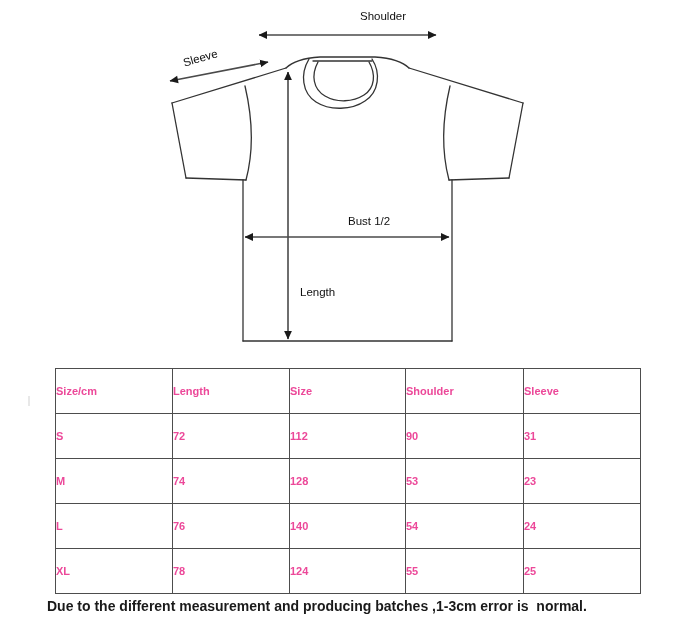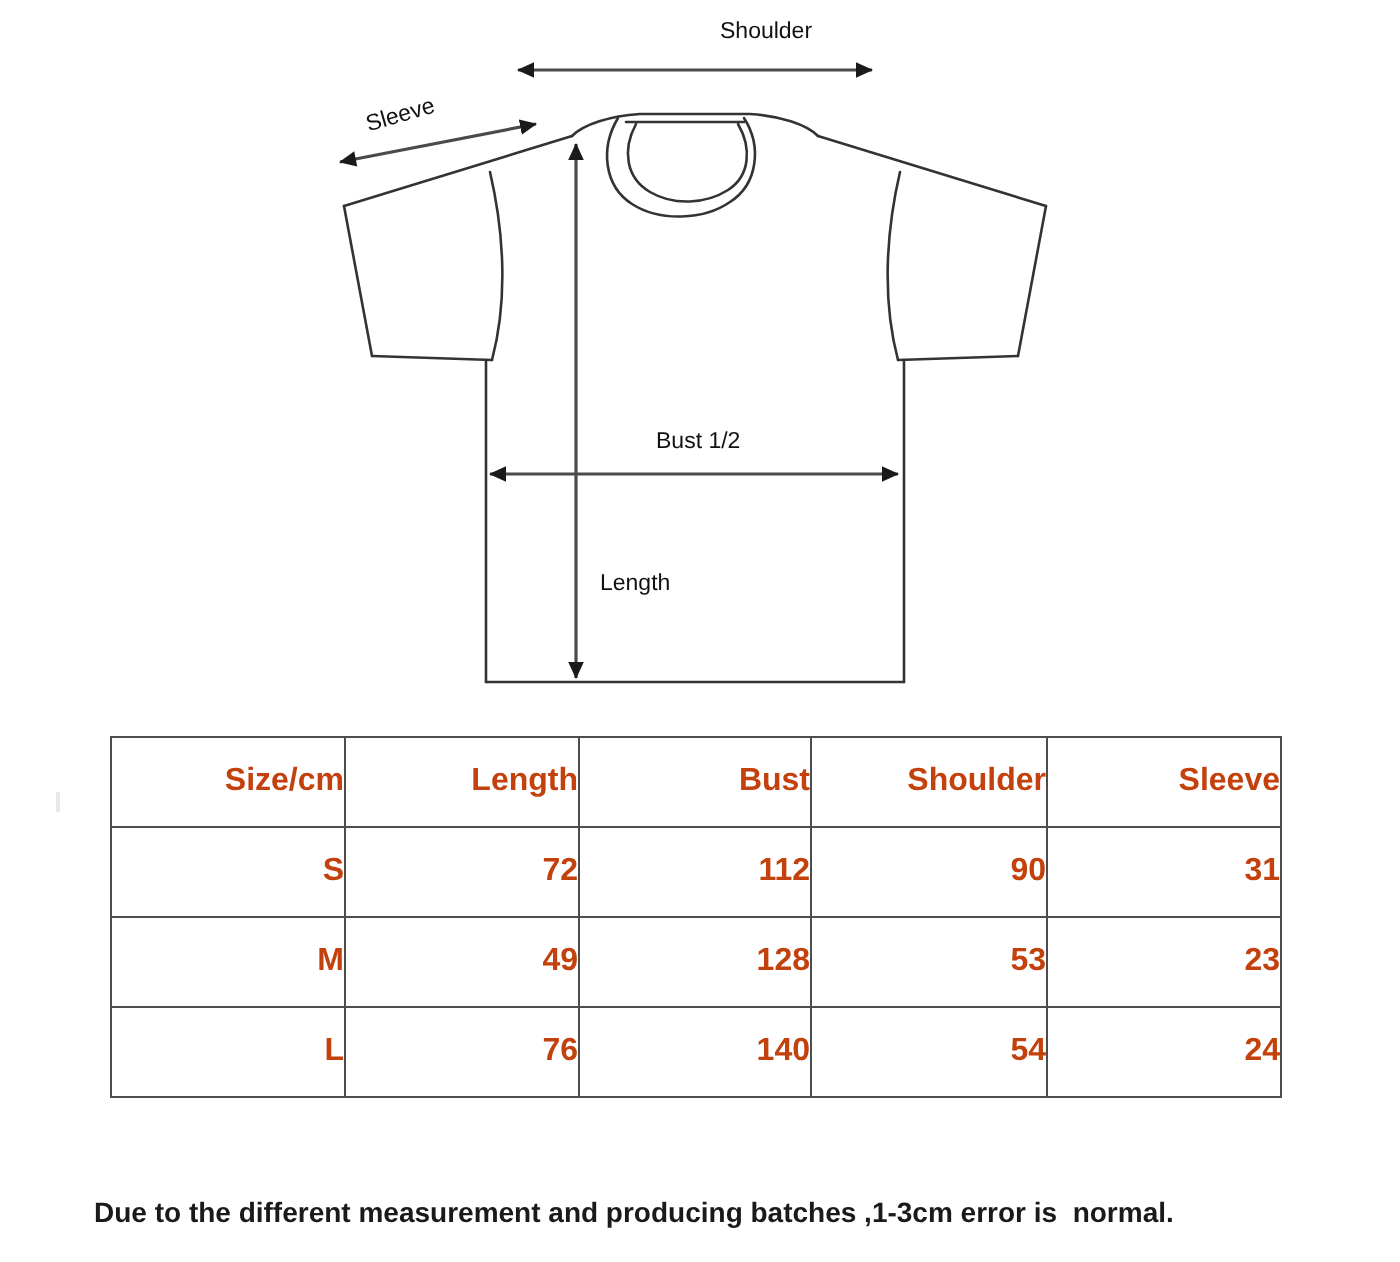--- a/index.html
+++ b/index.html
@@ -35,21 +35,21 @@
   }
   .diagram-label {
     position: absolute;
     font-family: "Liberation Sans", sans-serif;
     font-size: 11.5px;
     color: #111111;
     white-space: nowrap;
     line-height: 1;
   }
   #label-shoulder { left: 360px; top: 11px; }
-  #label-bust     { left: 328px; top: 216px; }
+  #label-bust     { left: 348px; top: 216px; }
   #label-length   { left: 300px; top: 287px; }
   #label-sleeve {
     left: 182px;
     top: 58px;
     transform: rotate(-16deg);
     transform-origin: left top;
   }
 
   
   #size-table-wrap {
@@ -59,25 +59,25 @@
     width: 585px;
   }
   table#size-table {
     border-collapse: collapse;
     width: 585px;
     table-layout: fixed;
   }
   table#size-table td, table#size-table th {
     border: 1.5px solid #4d4d4d;
     height: 44px;
-    text-align: right;
+    text-align: left;
     vertical-align: middle;
     font-family: "Liberation Sans", sans-serif;
-    font-size: 16px;
-    color: #c2410c;
+    font-size: 11px;
+    color: #ec4899;
     padding: 0;
   }
   table#size-table th,
   table#size-table td.size-cell {
     font-weight: bold;
   }
   table#size-table td.value-cell {
     font-weight: bold;
   }
   col.c-size     { width: 117px; }
@@ -183,44 +183,51 @@
       <col class="c-size">
         <col class="c-length">
         <col class="c-bust">
         <col class="c-shoulder">
         <col class="c-sleeve">
     </colgroup>
     <thead>
       <tr>
         <th>Size/cm</th>
         <th>Length</th>
-        <th>Bust</th>
+        <th>Size</th>
         <th>Shoulder</th>
         <th>Sleeve</th>
       </tr>
     </thead>
     <tbody>
       <tr>
         <td class="size-cell">S</td>
         <td class="value-cell">72</td>
         <td class="value-cell">112</td>
         <td class="value-cell">90</td>
         <td class="value-cell">31</td>
       </tr>
       <tr>
         <td class="size-cell">M</td>
-        <td class="value-cell">49</td>
+        <td class="value-cell">74</td>
         <td class="value-cell">128</td>
         <td class="value-cell">53</td>
         <td class="value-cell">23</td>
       </tr>
       <tr>
         <td class="size-cell">L</td>
         <td class="value-cell">76</td>
         <td class="value-cell">140</td>
         <td class="value-cell">54</td>
         <td class="value-cell">24</td>
       </tr>
+      <tr>
+        <td class="size-cell">XL</td>
+        <td class="value-cell">78</td>
+        <td class="value-cell">124</td>
+        <td class="value-cell">55</td>
+        <td class="value-cell">25</td>
+      </tr>
     </tbody>
   </table>
 </div>
 
 <div id="footer-note">Due to the different measurement and producing batches ,1-3cm error is  normal.</div>
 
 </body></html>

